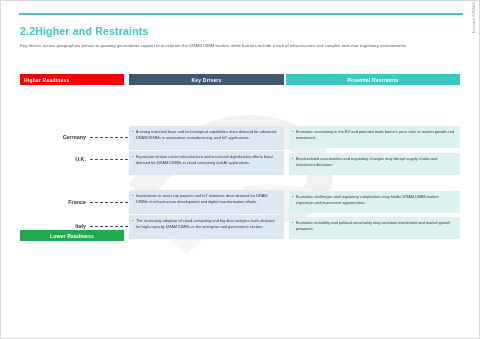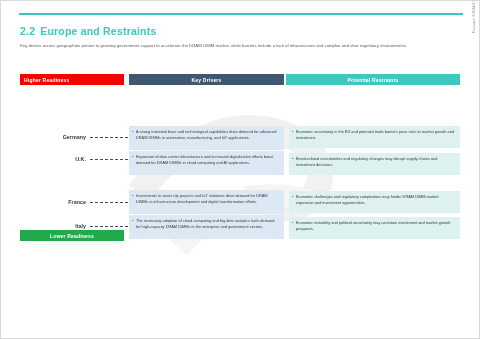--- a/index.html
+++ b/index.html
@@ -38,21 +38,21 @@
 
   .section-title {
     position: absolute;
     left: 19px; top: 24px;
     font-size: 10.5px;
     font-weight: bold;
     color: #3cc8be;
     letter-spacing: 0.2px;
     white-space: nowrap;
   }
-  .section-title .num { margin-right: 5px; }
+  .section-title .num { }
 
   .intro {
     position: absolute;
     left: 19px; top: 41px;
     width: 440px;
     font-size: 4.3px;
     line-height: 1.75;
     color: #5a5a5a;
     text-align: justify;
   }
@@ -148,21 +148,21 @@
   <svg class="watermark" viewBox="0 0 250 250" aria-hidden="true">
     <path d="M20 150 C 60 95, 120 70, 175 95 C 205 110, 210 145, 185 160 C 165 172, 140 162, 138 142" fill="none" stroke="#e6e6e6" stroke-width="26" stroke-linecap="butt"></path>
     <path d="M60 205 C 100 160, 150 140, 195 160" fill="none" stroke="#ededed" stroke-width="22" stroke-linecap="butt"></path>
   </svg>
 
   <div class="content">
 
     <div class="top-rule"></div>
 
     <div class="section-title">
-      <span class="num">2.2</span><span>Europe and Restraints</span>
+      <span class="num">2.2</span><span>Higher and Restraints</span>
     </div>
 
     <div class="intro">Key drivers across geographies pertain to growing government support to accelerate the DRAM DIMM market, while barriers include a lack of infrastructure and complex and slow regulatory environments.</div>
 
     <div class="bar bar-readiness-top">
       <span>Higher Readiness</span>
     </div>
     <div class="bar bar-drivers">
       <span>Key Drivers</span>
     </div>

